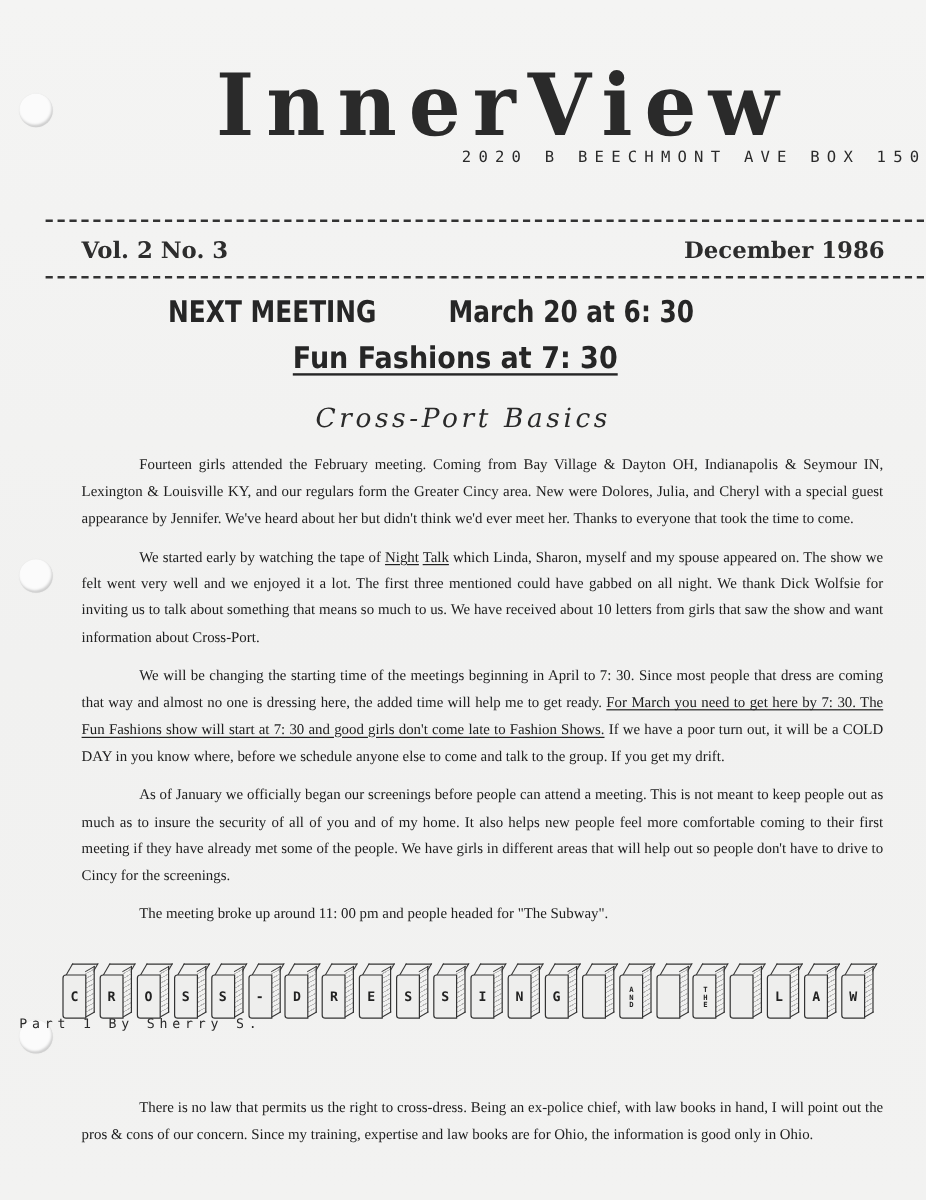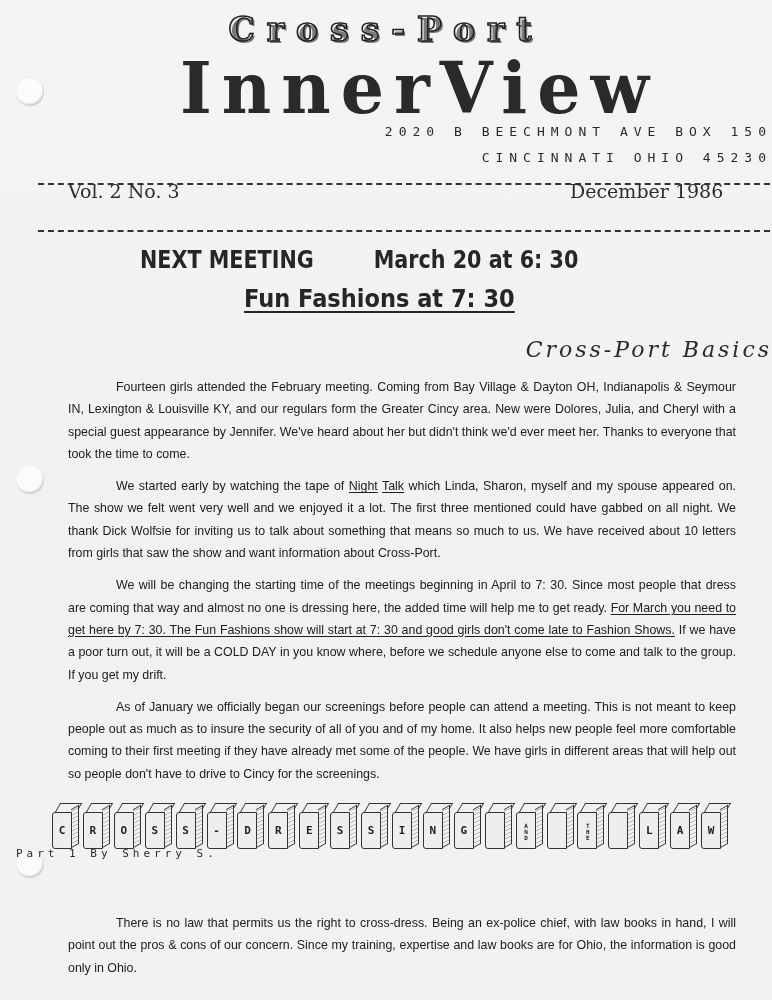--- a/index.html
+++ b/index.html
@@ -68,27 +68,27 @@
     .rule {
       position: absolute;
       left: 38px;
       width: 732px;
       height: 0;
       border-top: 2px dashed #333;
     }
 
     .vol-line {
       position: absolute;
-      top: 180px;
+      top: 198px;
       left: 68px;
       width: 680px;
       height: 28px;
       font-family: "DejaVu Serif", serif;
       font-size: 19px;
-      font-weight: normal;
+      font-weight: bold;
       color: #2d2d2d;
     }
     .vol-line span { position: absolute; top: 0; white-space: nowrap; }
 
     .meeting {
       position: absolute;
       top: 245px;
       left: 140px;
       font-family: "DejaVu Sans Condensed", "DejaVu Sans", sans-serif;
       font-weight: bold;
@@ -113,33 +113,33 @@
       text-decoration-thickness: 2px;
       white-space: nowrap;
       transform: scaleX(0.9);
       transform-origin: left top;
     }
 
     .section-title {
       position: absolute;
       top: 337px;
       left: 0; width: 772px;
-      text-align: right;
+      text-align: center;
       font-family: "DejaVu Serif", serif;
       font-size: 22px;
       letter-spacing: 3px;
       color: #2a2a2a;
       font-style: italic;
     }
 
     .body-text {
       position: absolute;
       left: 68px;
       width: 668px;
-      font-family: Liberation Sans, sans-serif;
+      font-family: Liberation Serif, serif;
       font-size: 12.4px;
       line-height: 22.3px;
       color: #202020;
       text-align: justify;
     }
     .body-text p { margin: 0; }
     .body-text .indent { text-indent: 48px; }
     .u { text-decoration: underline; text-underline-offset: 2px; }
 
     .books {
@@ -204,24 +204,22 @@
   </style>
 </head>
 <body>
 
 <div class="page">
 
   <div class="hole" style="top:78px"></div>
   <div class="hole" style="top:466px"></div>
   <div class="hole" style="top:850px"></div>
 
-  <div class="mast-top">Cross-Port</div>
   <div class="mast-main">InnerView</div>
   <div class="addr" style="top:124px">2020 B BEECHMONT AVE   BOX 150</div>
-  <div class="addr" style="top:150px">CINCINNATI  OHIO  45230</div>
 
   <div class="rule" style="top:183px"></div>
 
   <div class="vol-line">
     <span style="left:0">Vol. 2 No. 3</span>
     <span style="left:502px">December 1986</span>
   </div>
 
   <div class="rule" style="top:230px"></div>
 
@@ -235,20 +233,21 @@
 
   <div class="body-text" style="top:376px">
     <p class="indent">Fourteen girls attended the February meeting.  Coming from Bay Village &amp; Dayton OH, Indianapolis &amp; Seymour IN,  Lexington &amp; Louisville KY,  and our regulars form the Greater Cincy area.  New were Dolores,  Julia,  and Cheryl with a special guest appearance by Jennifer.  We've heard about her but didn't think we'd ever meet her.  Thanks to everyone that took the time to come.</p>
     <p style="height:10px"></p>
     <p class="indent"><span>We started early by watching the tape of </span><span class="u">Night</span> <span class="u">Talk</span><span> which Linda,  Sharon,  myself and my spouse appeared on.  The show we felt went very well and we enjoyed it a lot.  The first three mentioned could have gabbed on all night.  We thank Dick Wolfsie for inviting us to talk about something that means so much to us.  We have received about 10 letters from girls that saw the show and want information about Cross-Port.</span></p>
     <p style="height:10px"></p>
     <p class="indent"><span>We will be changing the starting time of the meetings beginning in April to 7: 30. Since most people that dress are coming that way and almost no one is dressing here,  the added time will help me to get ready.  </span><span class="u">For March you need to get here by 7: 30.  The Fun Fashions show will start at 7: 30 and good girls don't come late to Fashion Shows.</span><span>  If we have a poor turn out,  it will be a COLD DAY in you know where,  before we schedule anyone else to come and talk to the group.  If you get my drift.</span></p>
     <p style="height:10px"></p>
     <p class="indent">As of January we officially began our screenings before people can attend a meeting. This is not meant to keep people out as much as to insure the security of all of you and of my home.  It also helps new people feel more comfortable coming to their first meeting if they have already met some of the people.  We have girls in different areas that will help out so people don't have to drive to Cincy for the screenings.</p>
     <p style="height:10px"></p>
+    <p class="indent">The meeting broke up around 11: 00 pm and people headed for "The Subway".</p>
   </div>
 
   <div class="books" id="books">
       <div class="book">
         <div class="top"></div>
         <div class="side"></div>
         <div class="spine">C</div>
       </div>
       <div class="book">
         <div class="top"></div>

